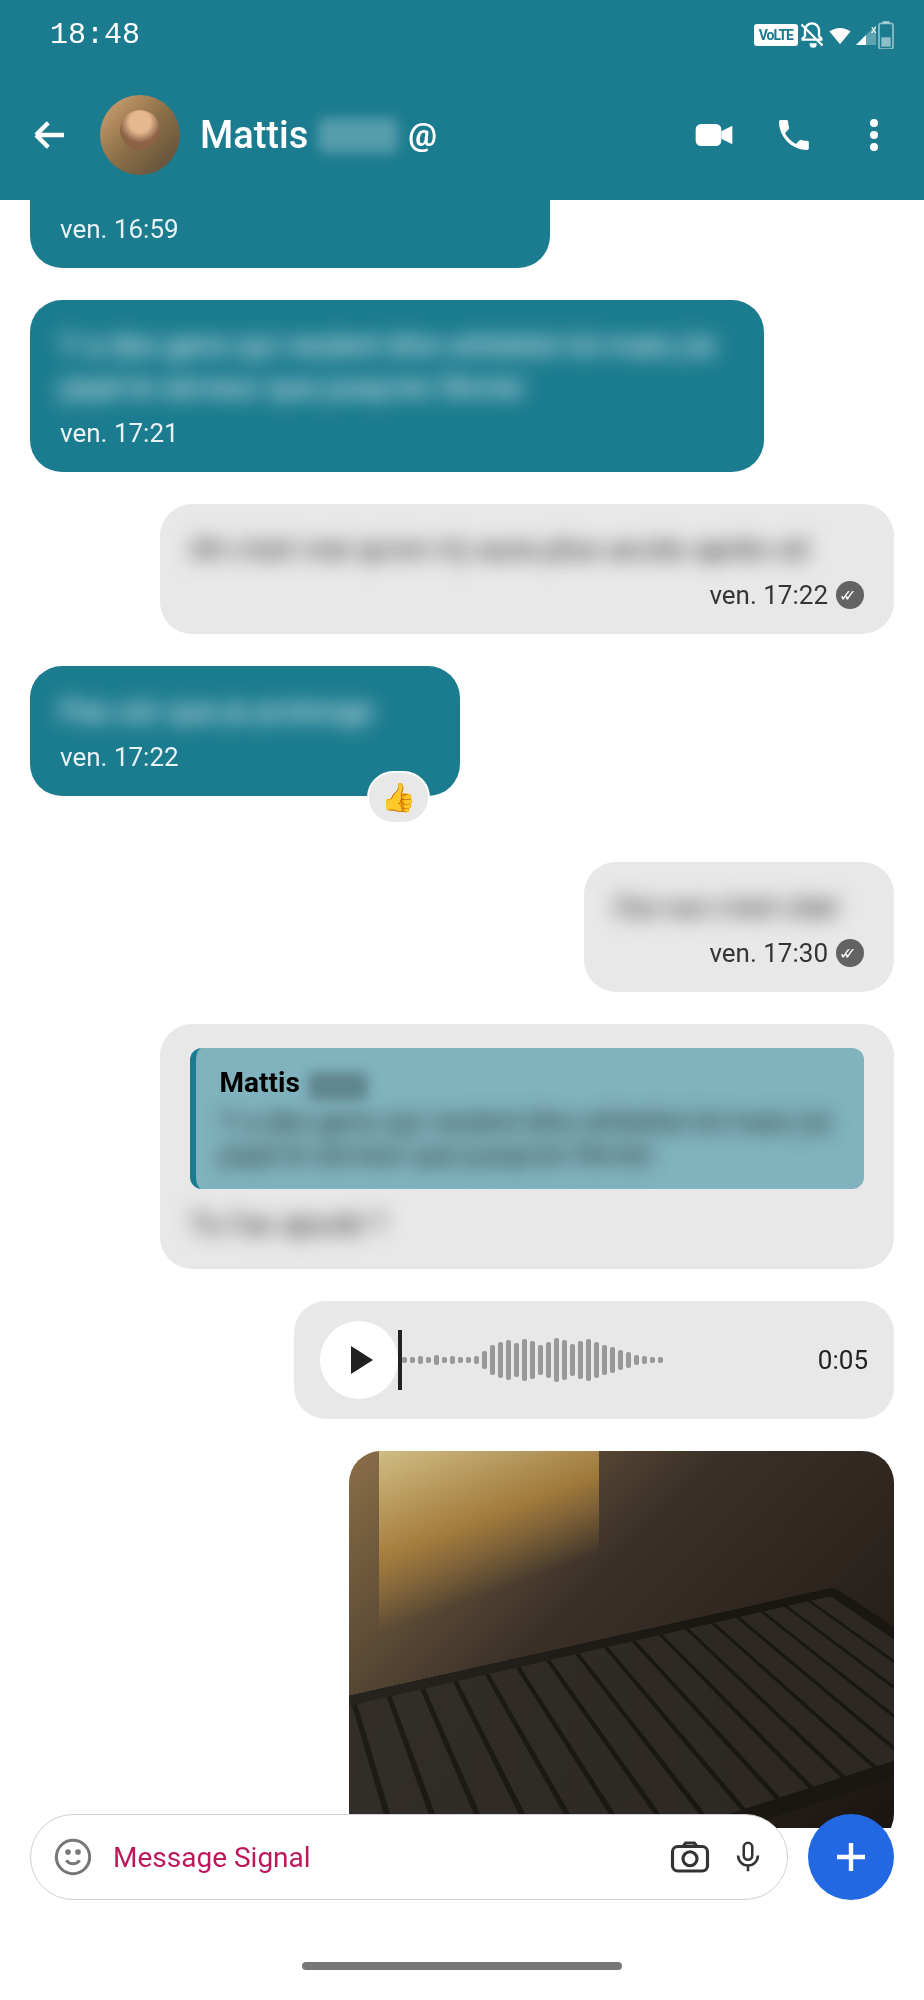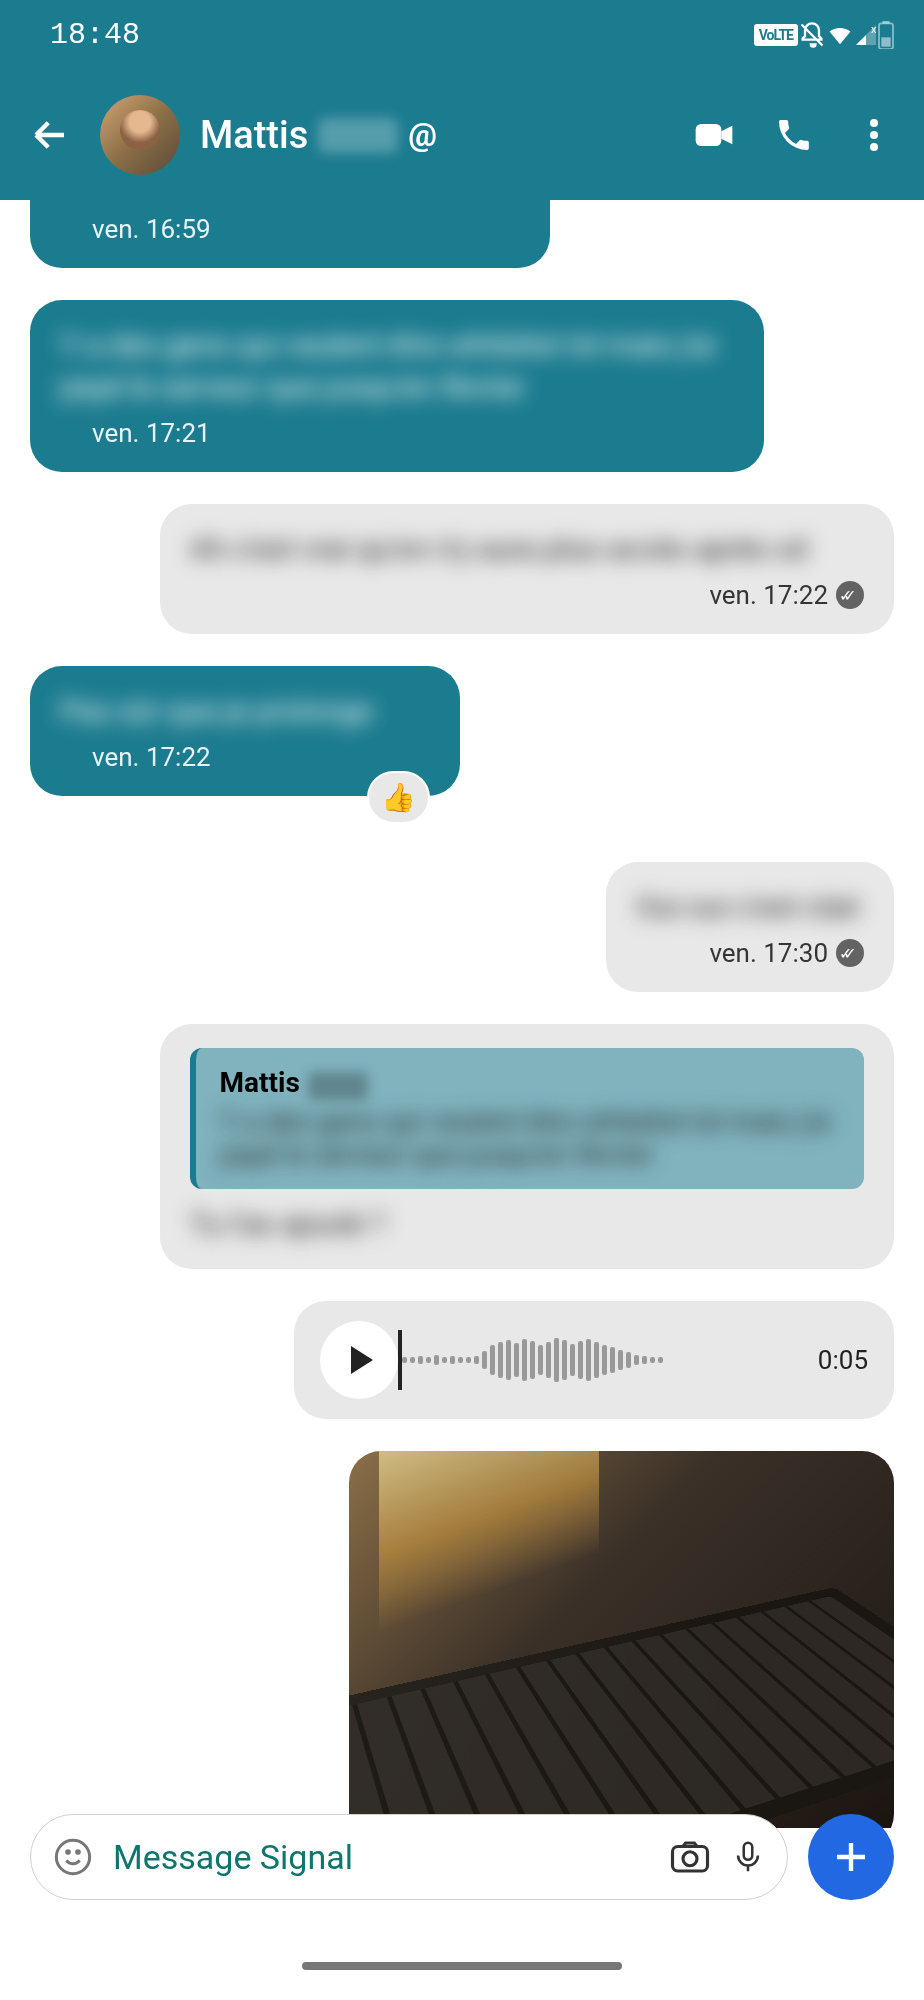--- a/index.html
+++ b/index.html
@@ -22,21 +22,21 @@
   .name-blur { width: 80px; height: 35px; background: rgba(255,255,255,0.25); border-radius: 8px; filter: blur(6px); }
   .at-icon { color: #fff; font-size: 32px; font-weight: bold; }
   
   
   .chat { height: 1628px; padding: 0 30px; overflow: hidden; position: relative; }
   .bubble { border-radius: 32px; padding: 24px 30px; margin: 16px 0; max-width: 85%; position: relative; }
   .bubble.in { background: #1c7c8f; color: #fff; float: left; clear: both; }
   .bubble.out { background: #e8e8e8; color: #222; float: right; clear: both; }
   .bubble-text { font-size: 30px; line-height: 1.4; filter: blur(10px); }
   .bubble-time { font-size: 26px; margin-top: 10px; opacity: 0.9; display: flex; align-items: center; gap: 8px; justify-content: flex-end; }
-  .bubble.in .bubble-time { justify-content: flex-start; margin-left: 32px; }
+  .bubble.in .bubble-time { justify-content: flex-start; }
   .check-icon { width: 28px; height: 28px; border-radius: 50%; background: #555; display: inline-flex; align-items: center; justify-content: center; }
   .check-icon::before { content: "✓"; color: #fff; font-size: 16px; }
   .bubble.out .check-icon { background: #555; position: relative; }
   .bubble.out .check-icon.double::after { content: "✓"; color:#fff; font-size:16px; position:absolute; left:3px; }
   
   .reaction { position: absolute; bottom: -28px; right: 30px; background: #e8e8e8; border-radius: 30px; padding: 8px 12px; font-size: 28px; border: 2px solid #fff; z-index: 2; }
   
   
   .bubble.cutoff { border-top-left-radius: 0; border-top-right-radius: 0; margin-top: 0; padding-top: 4px; width: 520px; }
   
@@ -58,21 +58,21 @@
   
   
   .image-bubble { float: right; clear: both; width: 545px; height: 395px; border-radius: 32px; overflow: hidden; position: relative; margin: 16px 0; background: linear-gradient(135deg, #8b6f47 0%, #3a3028 40%, #1a1410 100%); }
   .kb-surface { position: absolute; left: -50px; bottom: -50px; width: 700px; height: 350px; background: linear-gradient(115deg, #2a2622 0%, #1a1612 60%); transform: perspective(800px) rotateX(55deg) rotateZ(-25deg); border-radius: 10px; }
   .kb-surface::before { content:""; position:absolute; inset:20px; background: repeating-linear-gradient(90deg, #3a3530 0 30px, #1a1612 30px 35px), repeating-linear-gradient(0deg, #3a3530 0 30px, #1a1612 30px 35px); opacity:0.6; border-radius:6px; }
   .lamp { position:absolute; top:0; left:30px; width:220px; height:180px; background: linear-gradient(160deg, #f0e0a0 0%, #c09040 40%, transparent 70%); opacity:0.7; }
   
   
   .input-area { position: absolute; bottom: 100px; left: 0; right: 0; padding: 0 30px; display: flex; align-items: center; gap: 20px; }
   .input-box { flex: 1; height: 86px; background: #fff; border: 1px solid #d0d0d0; border-radius: 50px; display: flex; align-items: center; padding: 0 22px; gap: 20px; }
-  .input-placeholder { flex: 1; color: #0f766e; font-size: 34px; }
+  .input-placeholder { flex: 1; color: #be185d; font-size: 28px; }
   .fab { width: 86px; height: 86px; border-radius: 50%; background: #2268e2; display: flex; align-items: center; justify-content: center; }
   
   .nav-indicator { position: absolute; bottom: 30px; left: 50%; transform: translateX(-50%); width: 320px; height: 8px; background: #777; border-radius: 4px; }
   
   .cf::after { content:""; display:block; clear:both; }
 </style>
 </head>
 <body>
 
 <div class="status-bar">
@@ -148,21 +148,21 @@
       <span class="check-icon double"></span>
     </div>
   </div>
 
   <div class="bubble in" style="width:430px; margin-bottom:50px">
     <div class="bubble-text">Pas sûr que je prolonge</div>
     <div class="bubble-time">ven. 17:22</div>
     <div class="reaction">👍</div>
   </div>
 
-  <div class="bubble out" style="width:288px">
+  <div class="bubble out" style="width:310px">
     <div class="bubble-text">Oui oui c'est clair</div>
     <div class="bubble-time">
       <span>ven. 17:30</span>
       <span class="check-icon double"></span>
     </div>
   </div>
 
   <div class="bubble out" style="width:770px">
     <div class="quote-wrap">
       <div class="quote-name-row">

